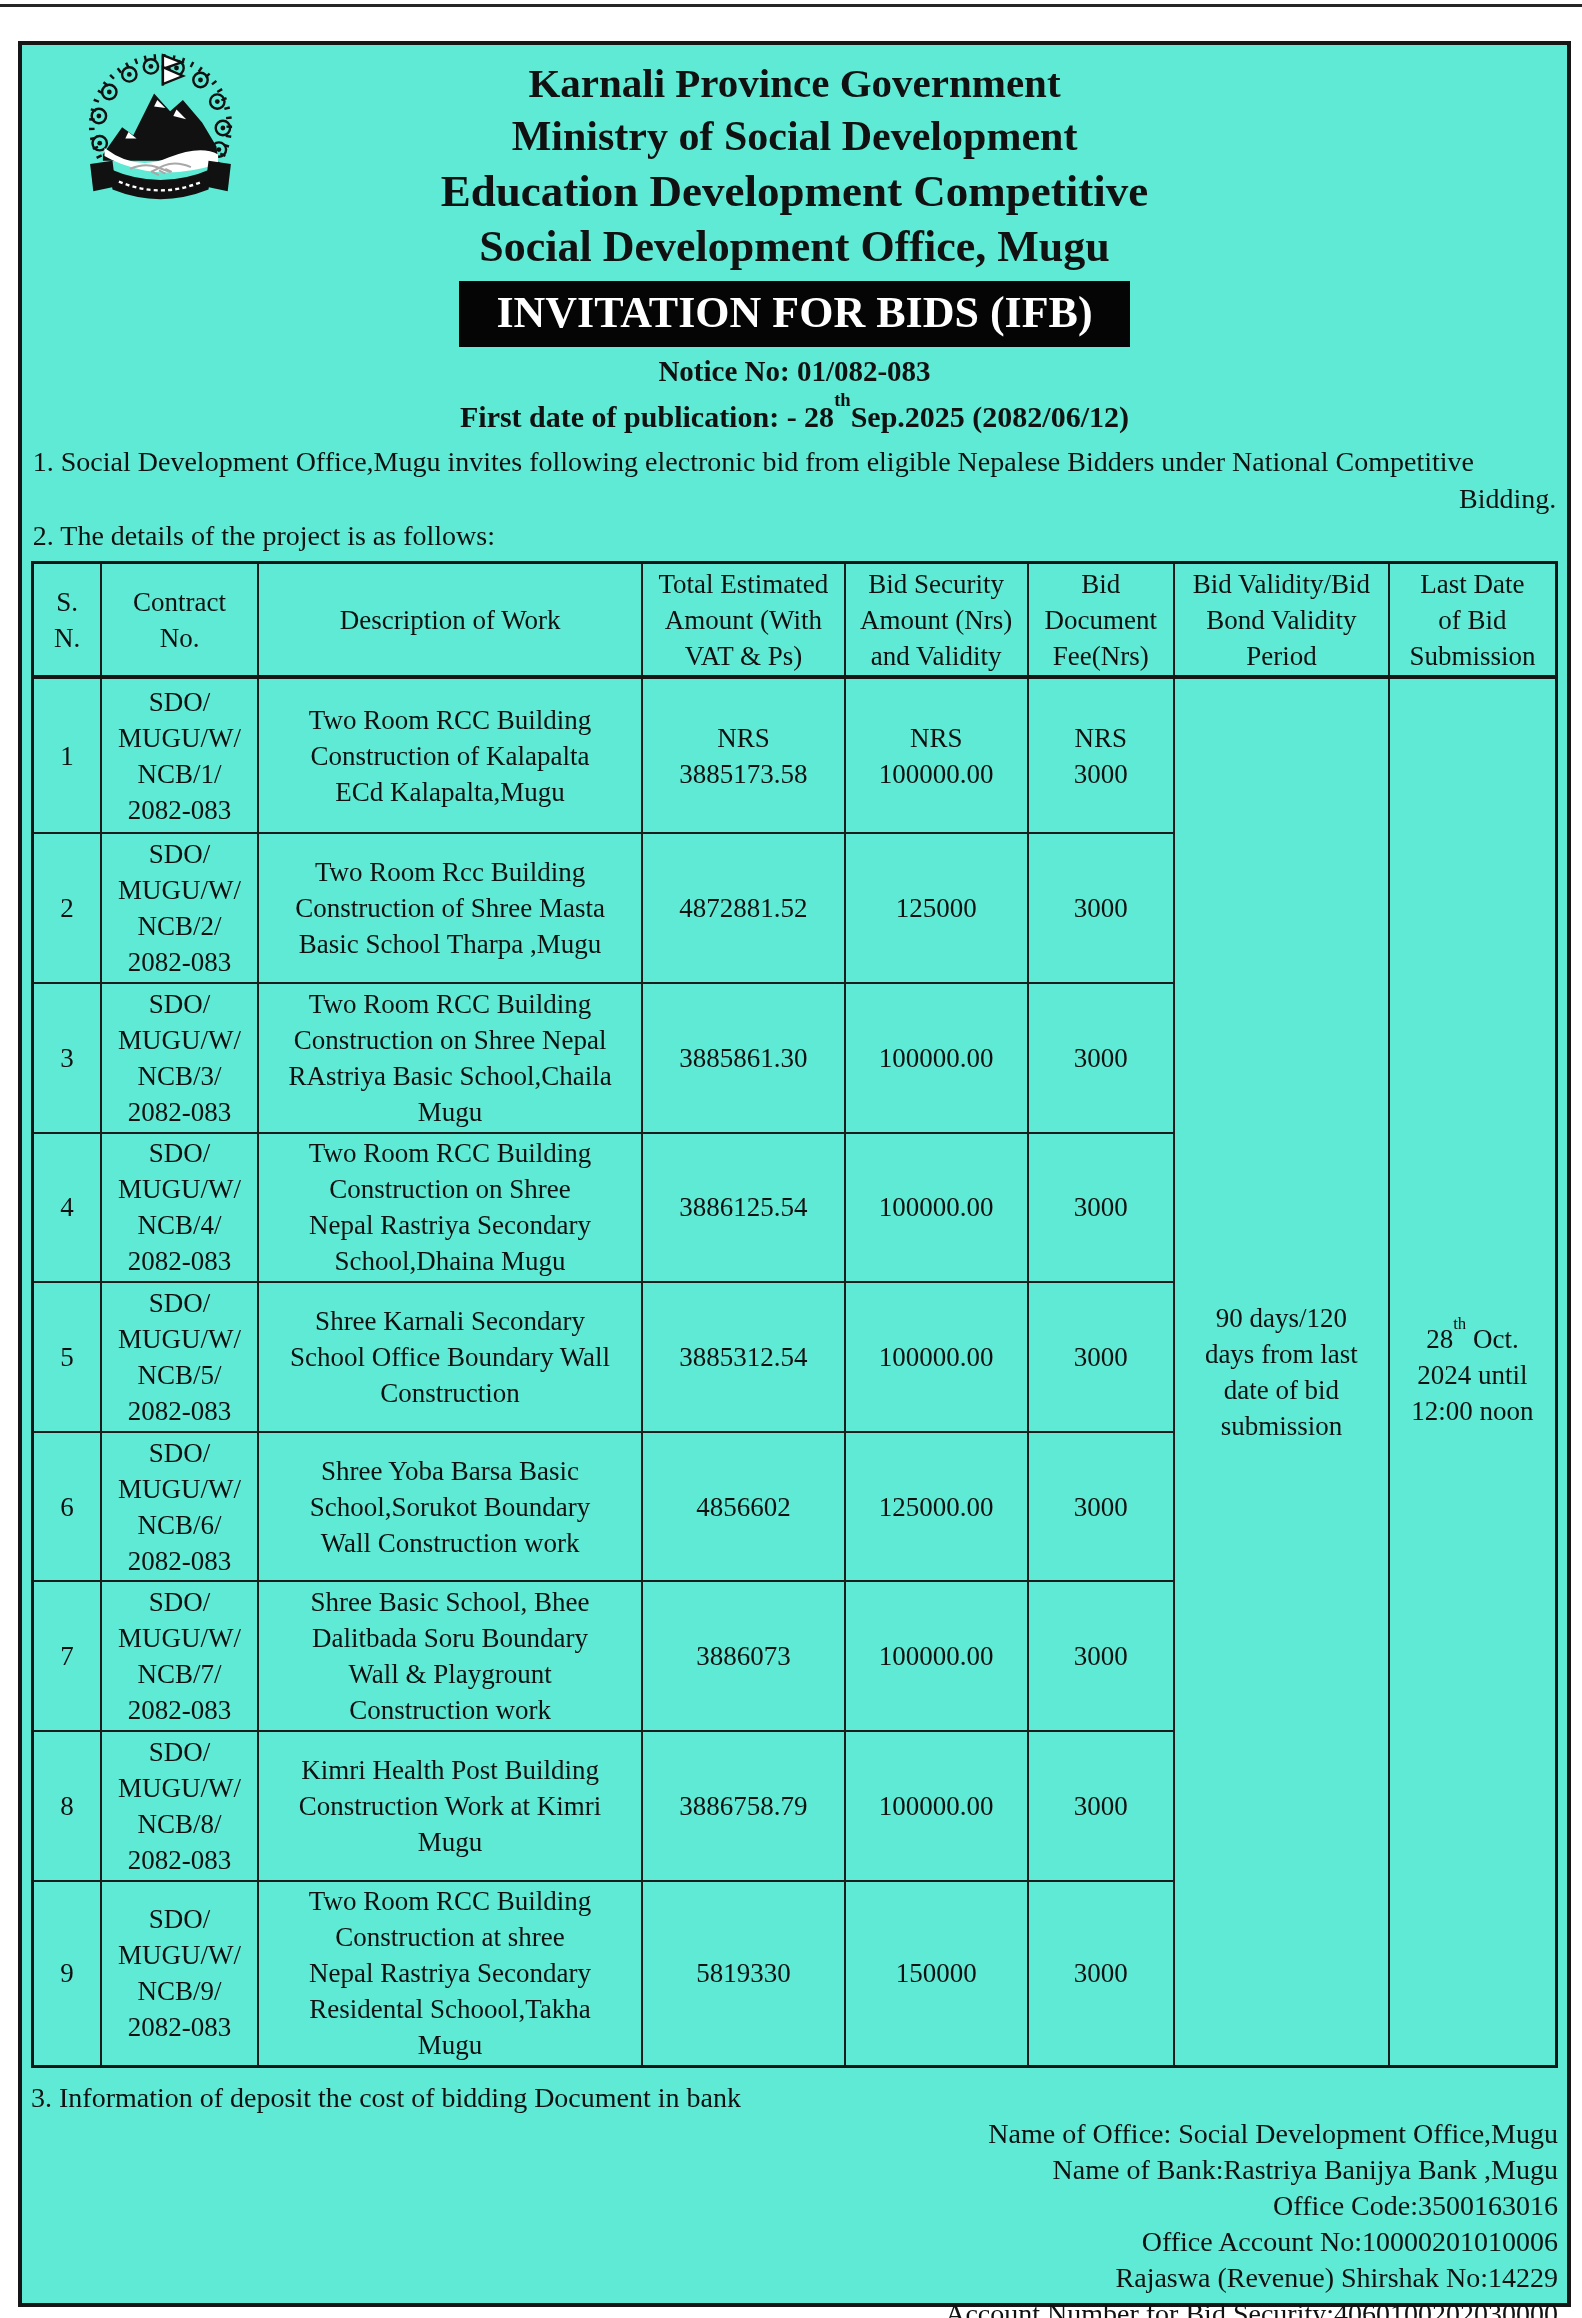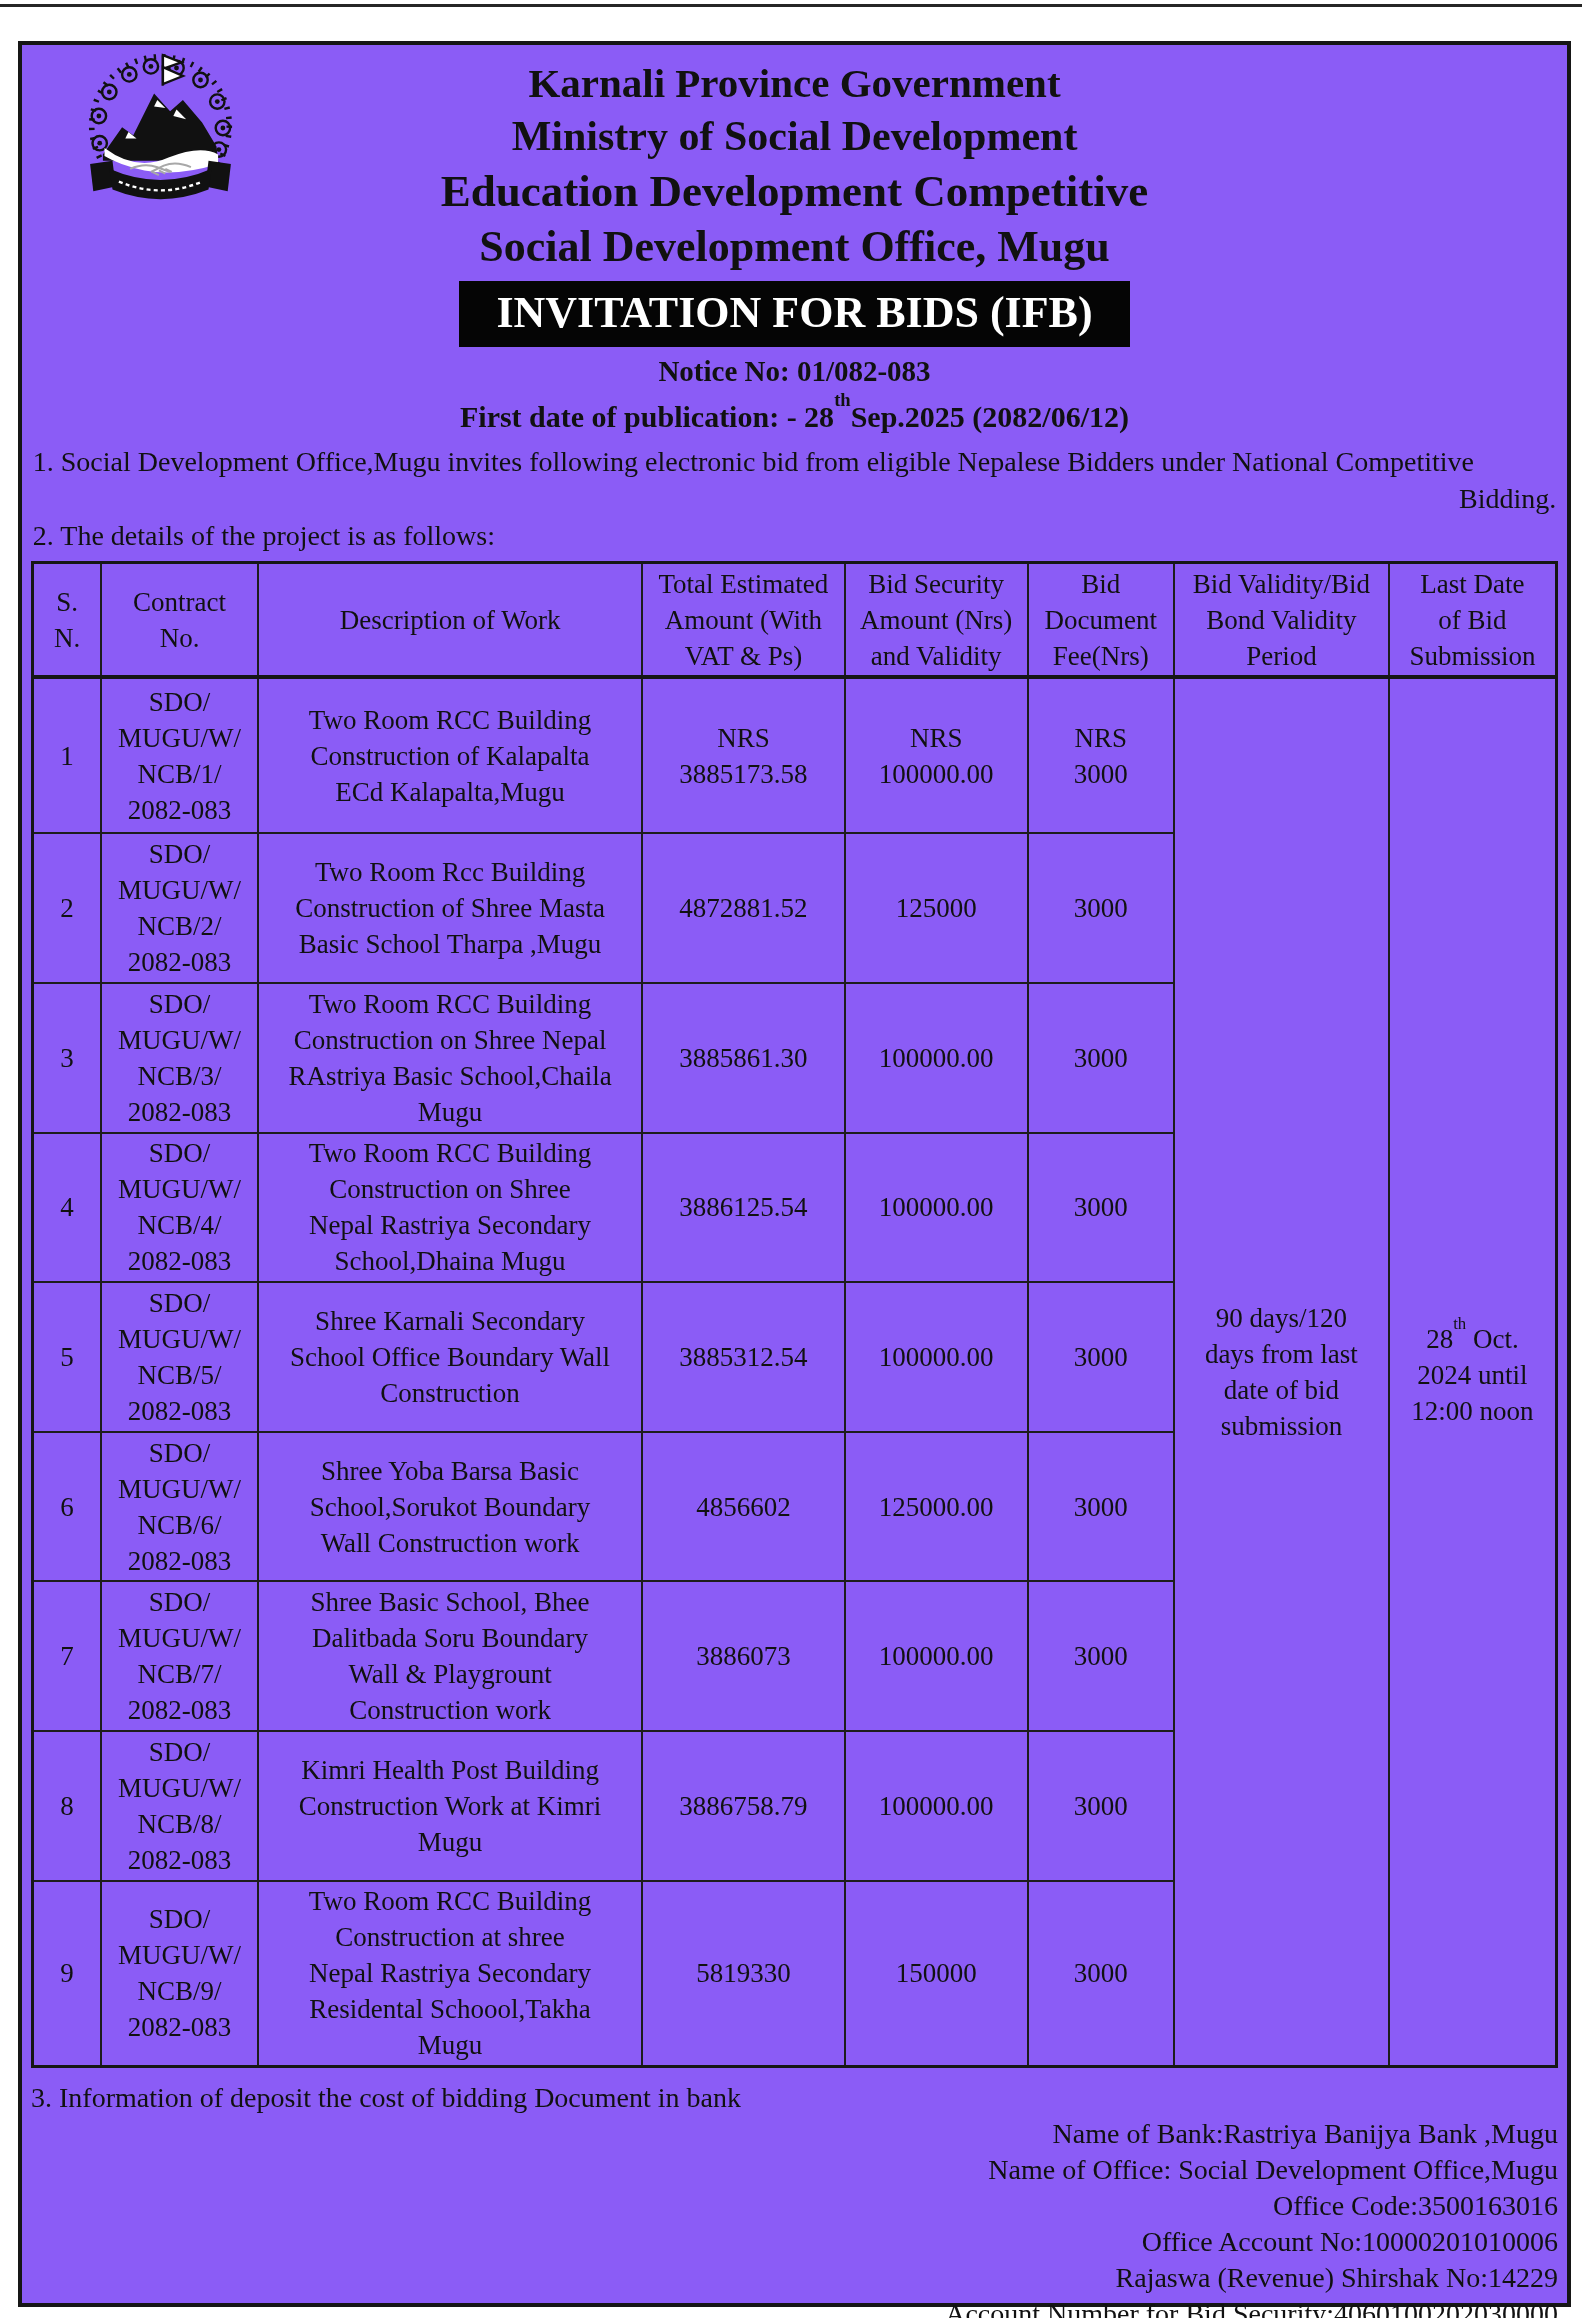--- a/index.html
+++ b/index.html
@@ -13,21 +13,21 @@
   }
   .top-rule {
     position: absolute; top: 4.4px; left: 0;
     width: 100%; height: 2.7px; background: #262626;
   }
   .doc {
     position: absolute; left: 18px; top: 41px;
     width: 1553px; height: 2266px;
     border: 4.4px solid #161616;
     padding: 0 9px;
-    background: #8b5cf6;
+    background: #5eead4;
   }
   .emblem {
     position: absolute; left: 52px; top: 7.1px;
     width: 173px; height: 160px;
   }
   .head { text-align: center; padding-top: 12.4px; }
   .t1 { font-weight: bold; font-size: 41px; line-height: 52px; }
   .t2 { font-weight: bold; font-size: 42px; line-height: 54px; text-align: center; }
   .t3 { font-weight: bold; font-size: 45px; line-height: 57px; }
   .t4 { font-weight: bold; font-size: 44px; line-height: 54px; }
@@ -301,22 +301,22 @@
 Mugu</td>
         <td>5819330</td>
         <td>150000</td>
         <td>3000</td>
       </tr>
     </tbody>
   </table>
 
   <div class="notes">
     <div class="note-line">3. Information of deposit the cost of bidding Document in bank</div>
+    <div class="note-line indent2">Name of Office: Social Development Office,Mugu</div>
     <div class="note-line indent2">Name of Bank:Rastriya Banijya Bank ,Mugu</div>
-    <div class="note-line indent2">Name of Office: Social Development Office,Mugu</div>
     <div class="note-line indent2">Office Code:3500163016</div>
     <div class="note-line indent2">Office Account No:10000201010006</div>
     <div class="note-line indent2">Rajaswa (Revenue) Shirshak No:14229</div>
     <div class="note-line indent2">Account Number for Bid Security:4060100202030000</div>
 
   </div>
 
 </div>
 
 

